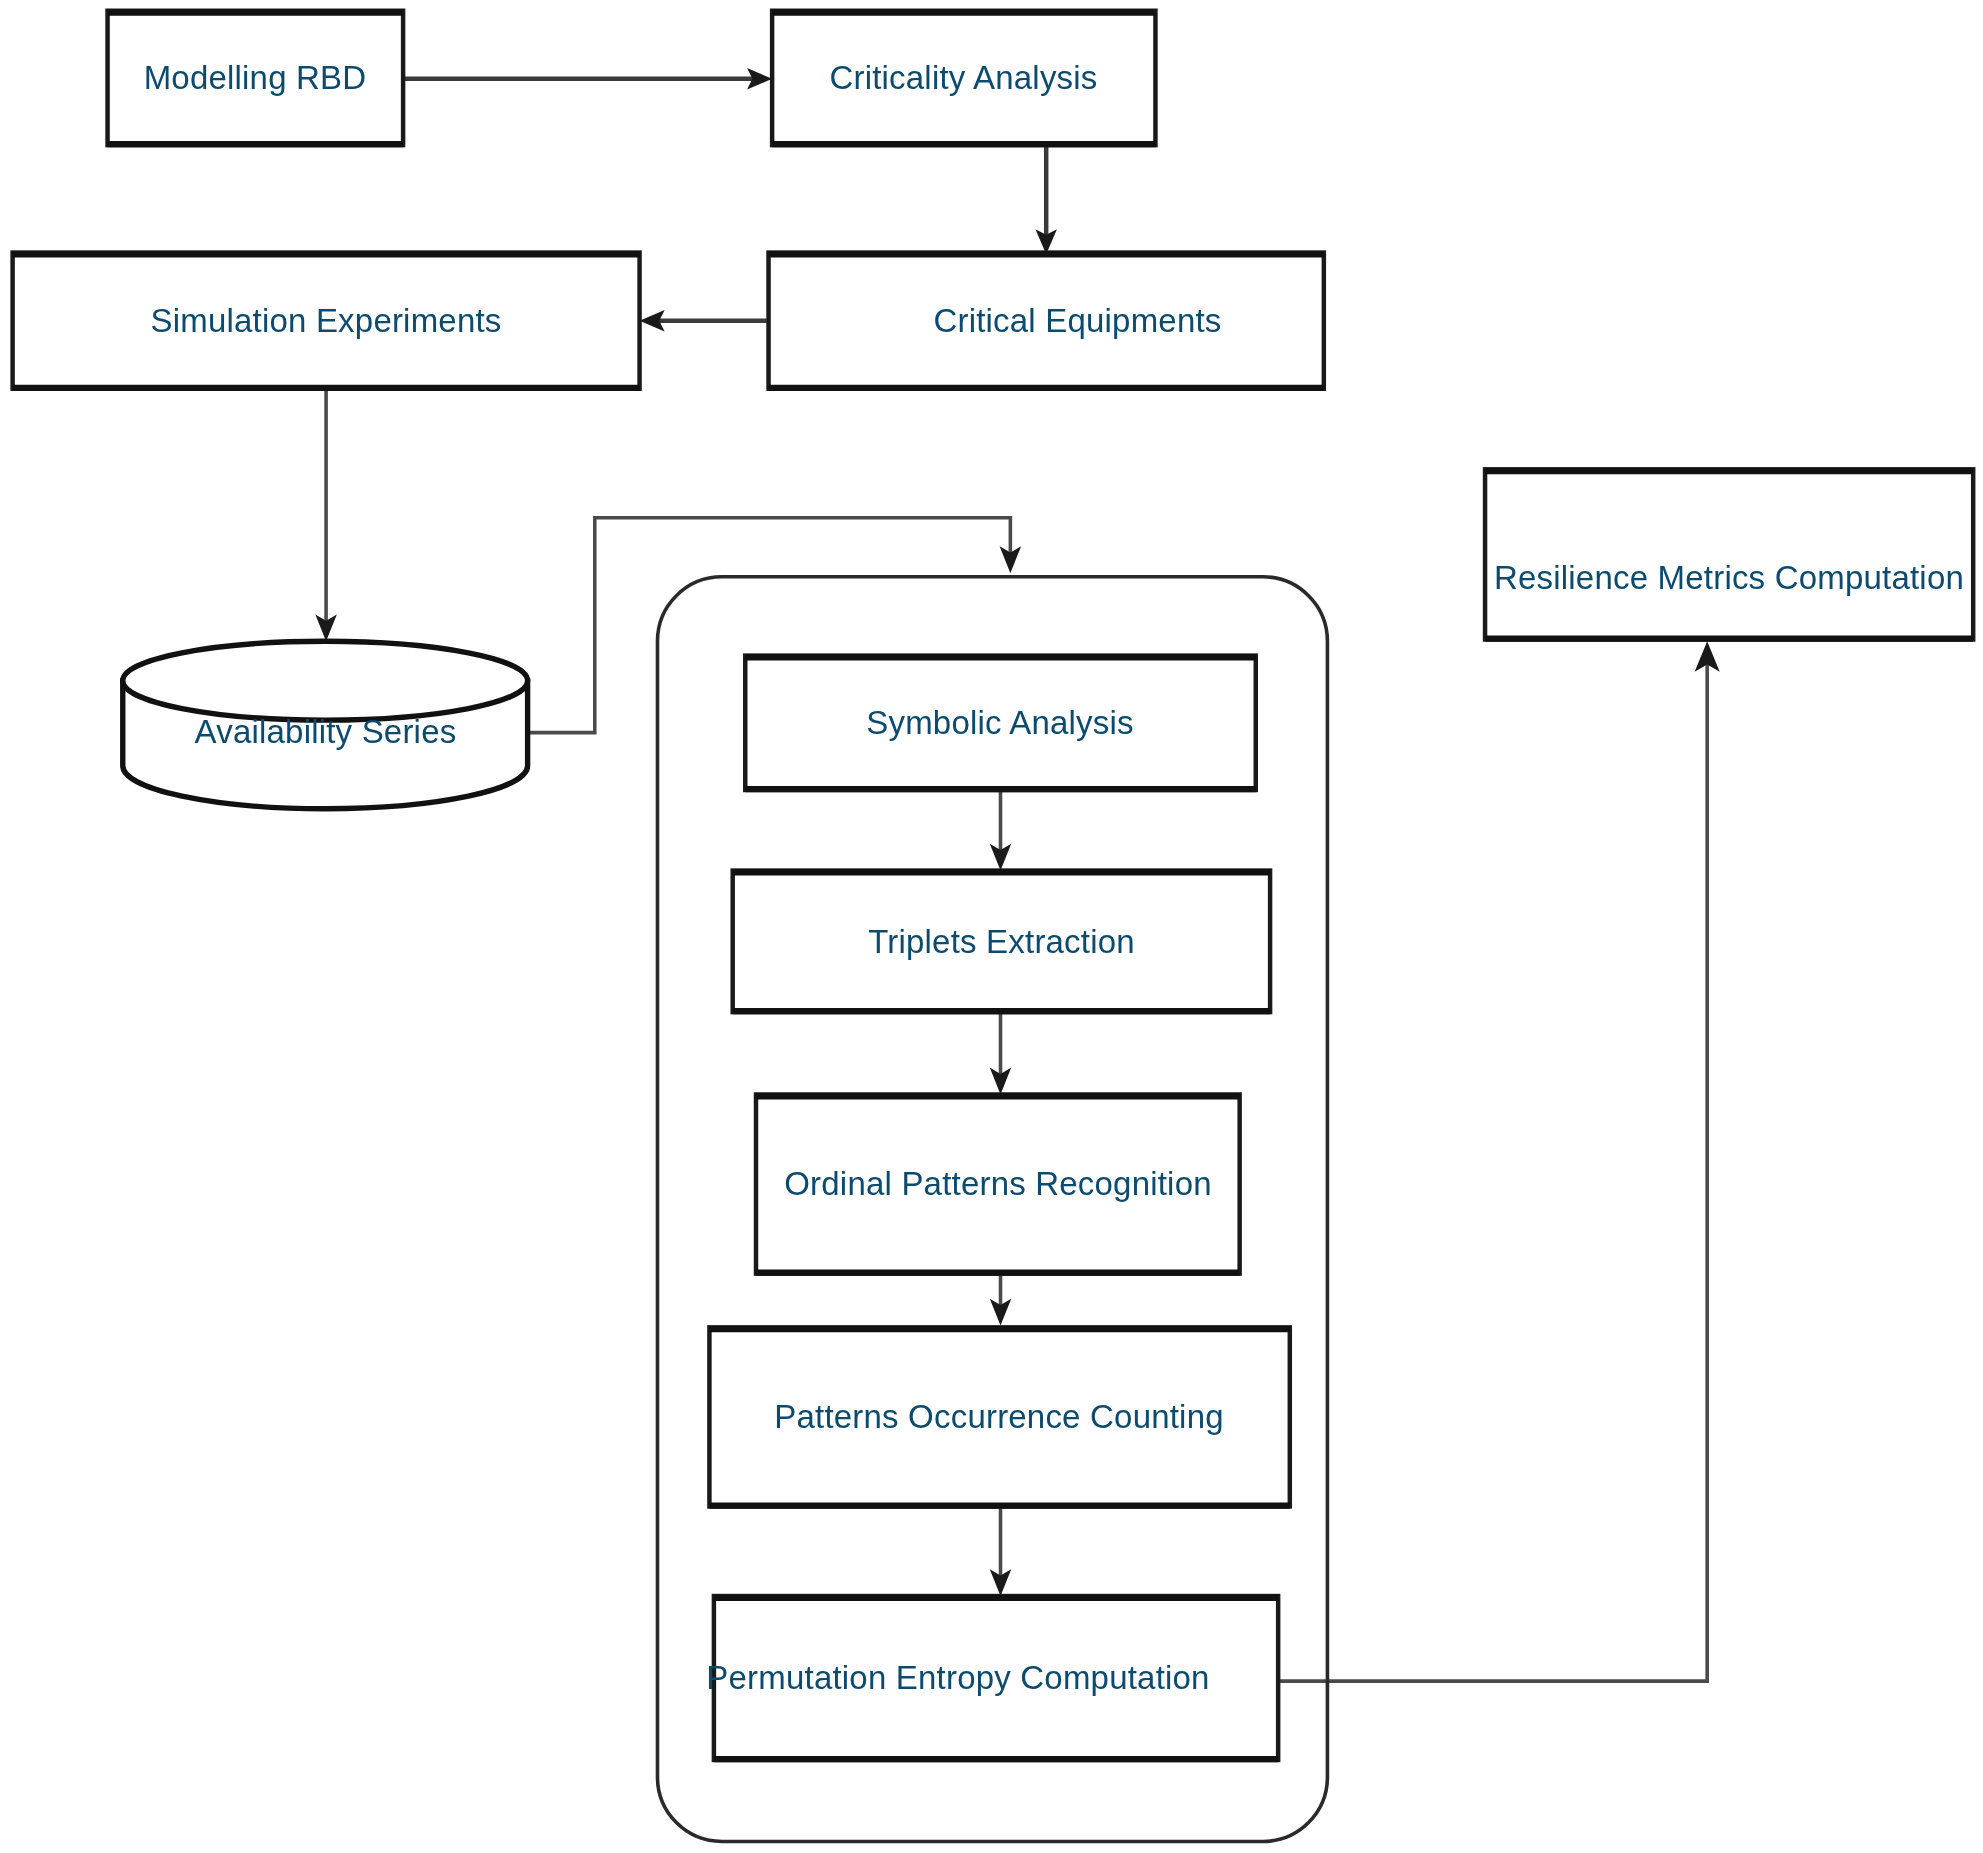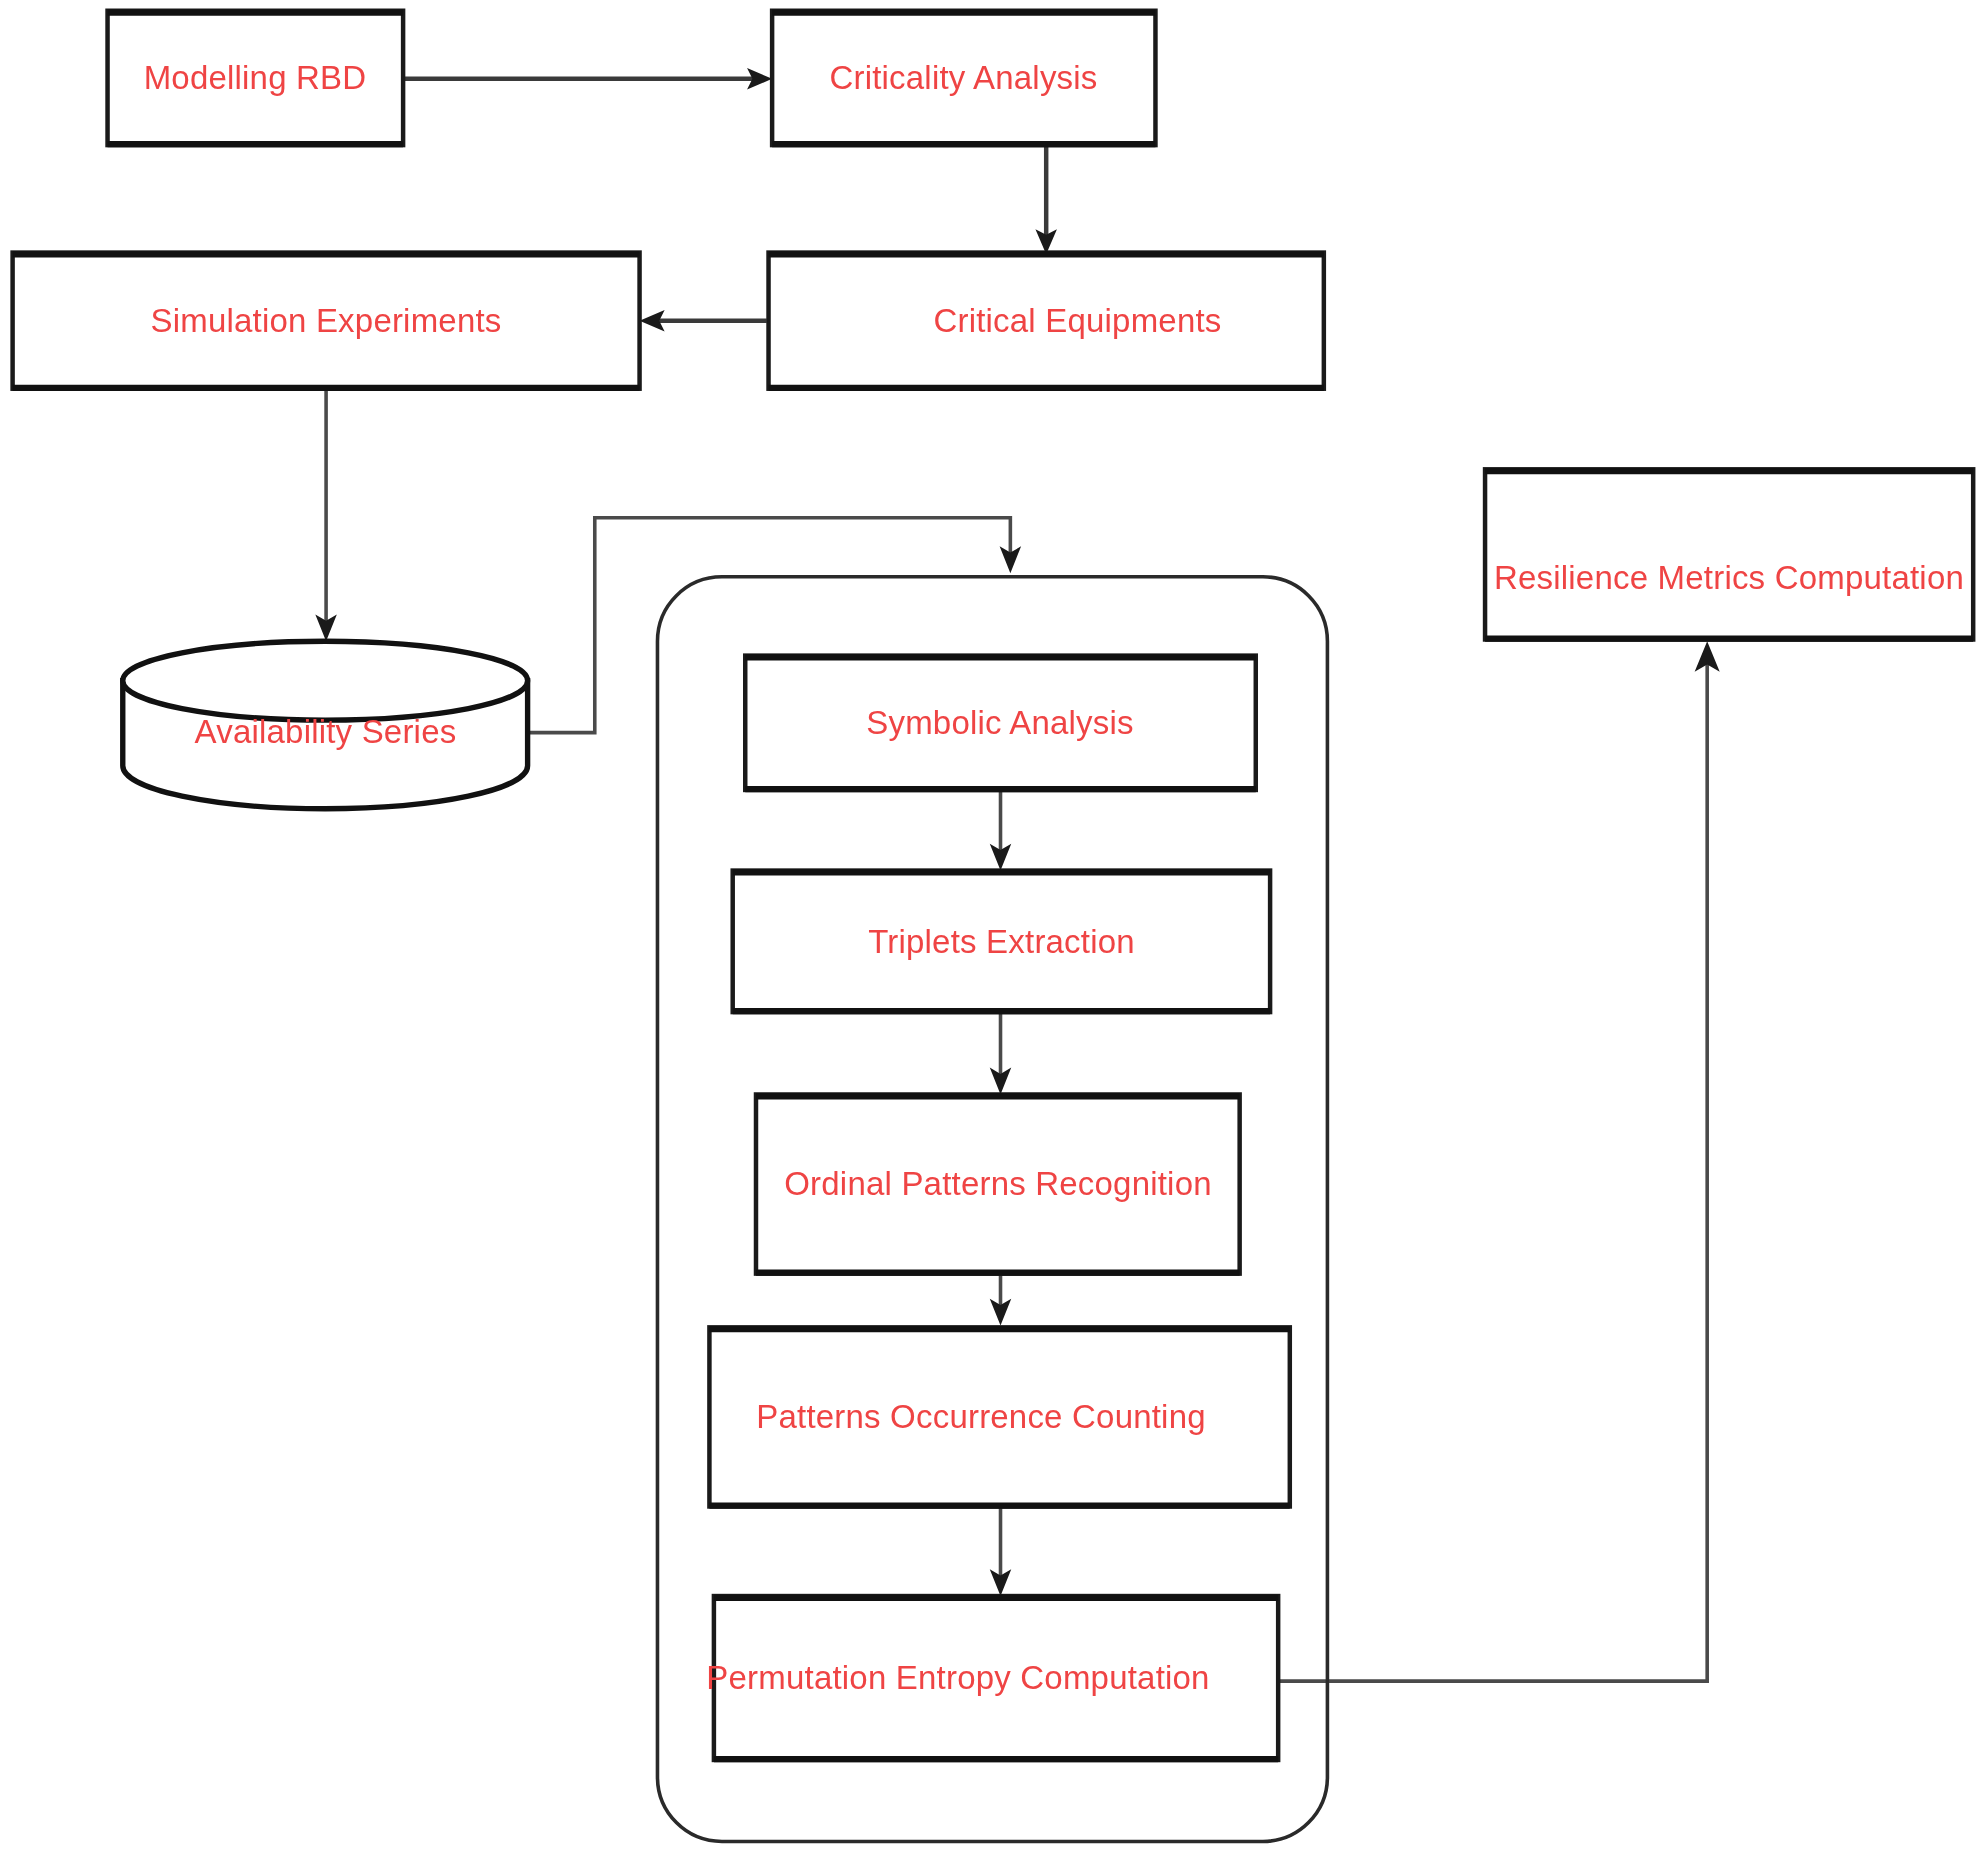--- a/index.html
+++ b/index.html
@@ -24,21 +24,21 @@
     top: 0;
     width: 1984px;
     height: 1854px;
   }
   .node-label {
     position: absolute;
     display: flex;
     align-items: center;
     justify-content: center;
     text-align: center;
-    color: #ef4444;
+    color: #0c4a6e;
     font-size: 33px;
     font-weight: 400;
     letter-spacing: 0.2px;
     line-height: 1.2;
     pointer-events: none;
     white-space: nowrap;
   }
   .box-shape {
     fill: #ffffff;
     stroke: #1a1a1a;
@@ -209,18 +209,18 @@
   <div class="node-label" style="left:123px; top:700px; width:405px; height:63px;">Availability Series</div>
 
   <div class="node-label" style="left:1485px; top:493px; width:488px; height:170px;">Resilience Metrics Computation</div>
 
   <div class="node-label" style="left:733px; top:871px; width:537px; height:142px;">Triplets Extraction</div>
 
   <div class="node-label" style="left:745px; top:656px; width:510px; height:134px;">Symbolic Analysis</div>
 
   <div class="node-label" style="left:756px; top:1094px; width:484px; height:179px;">Ordinal Patterns Recognition</div>
 
-  <div class="node-label" style="left:691px; top:1327px; width:580px; height:179px;">Patterns Occurrence Counting</div>
+  <div class="node-label" style="left:709px; top:1327px; width:580px; height:179px;">Patterns Occurrence Counting</div>
 
   <div class="node-label" style="left:676px; top:1596px; width:564px; height:164px;">Permutation Entropy Computation</div>
 
 </div>
 
 
 </body></html>

